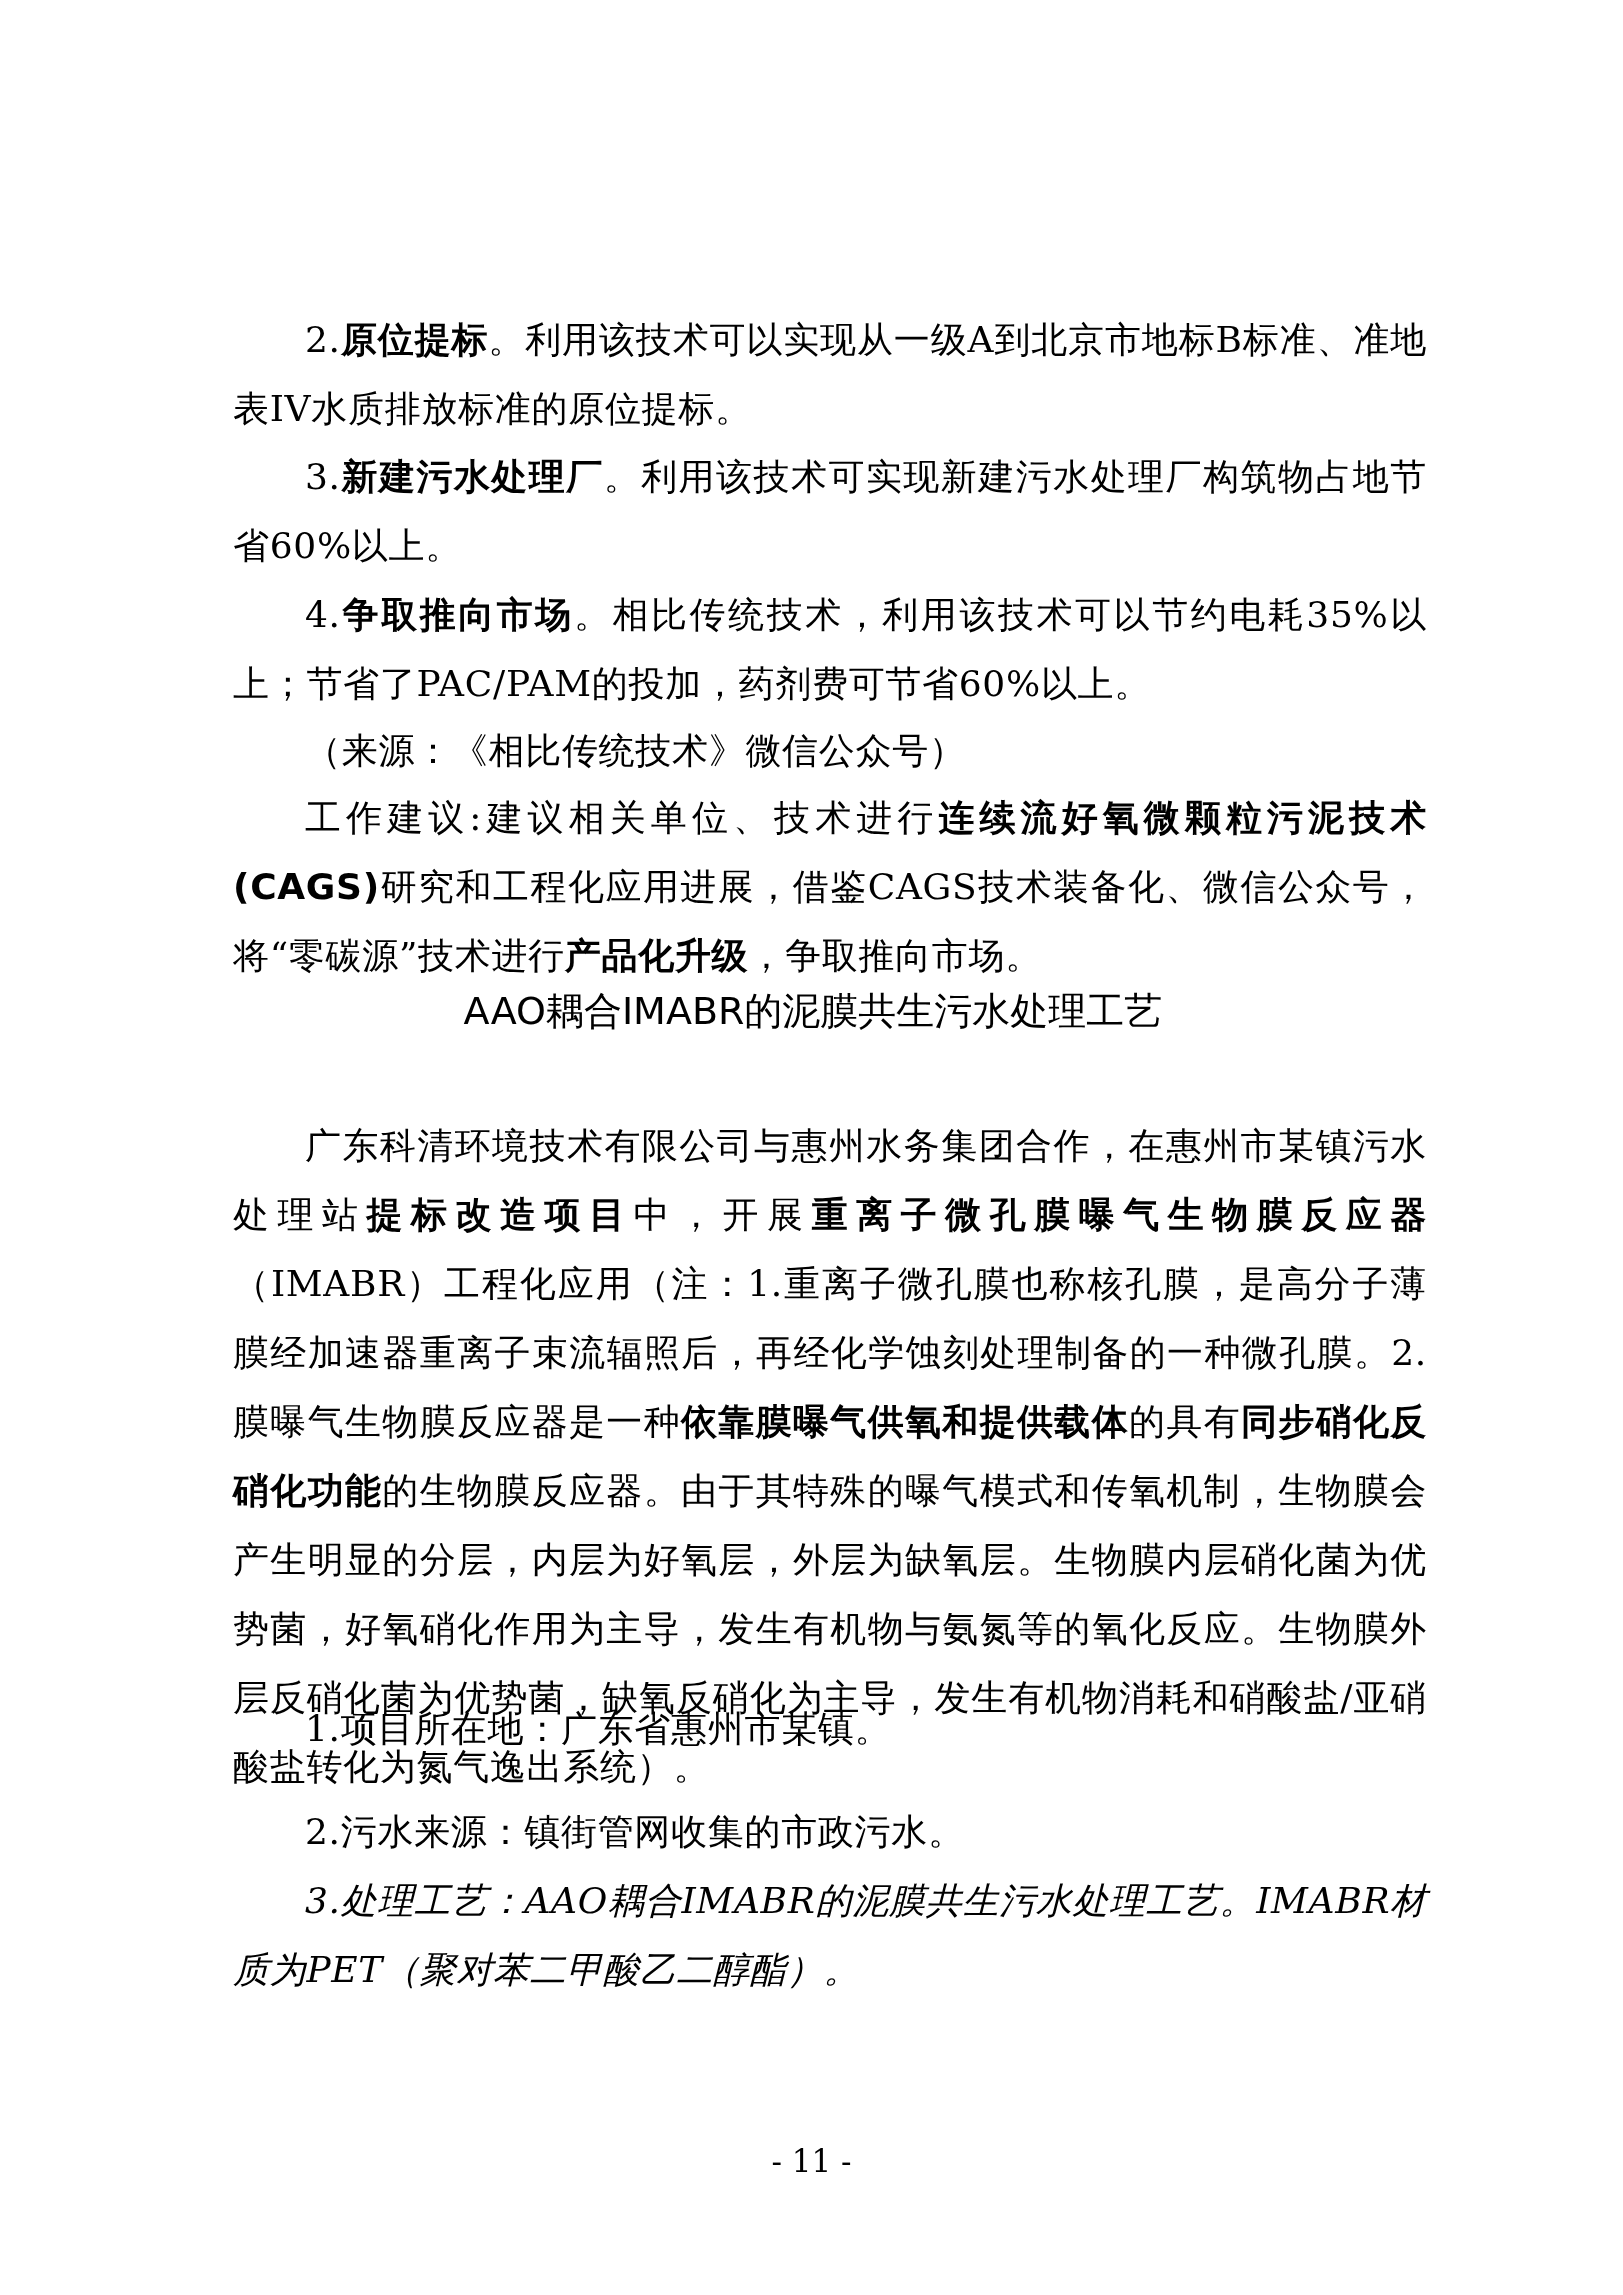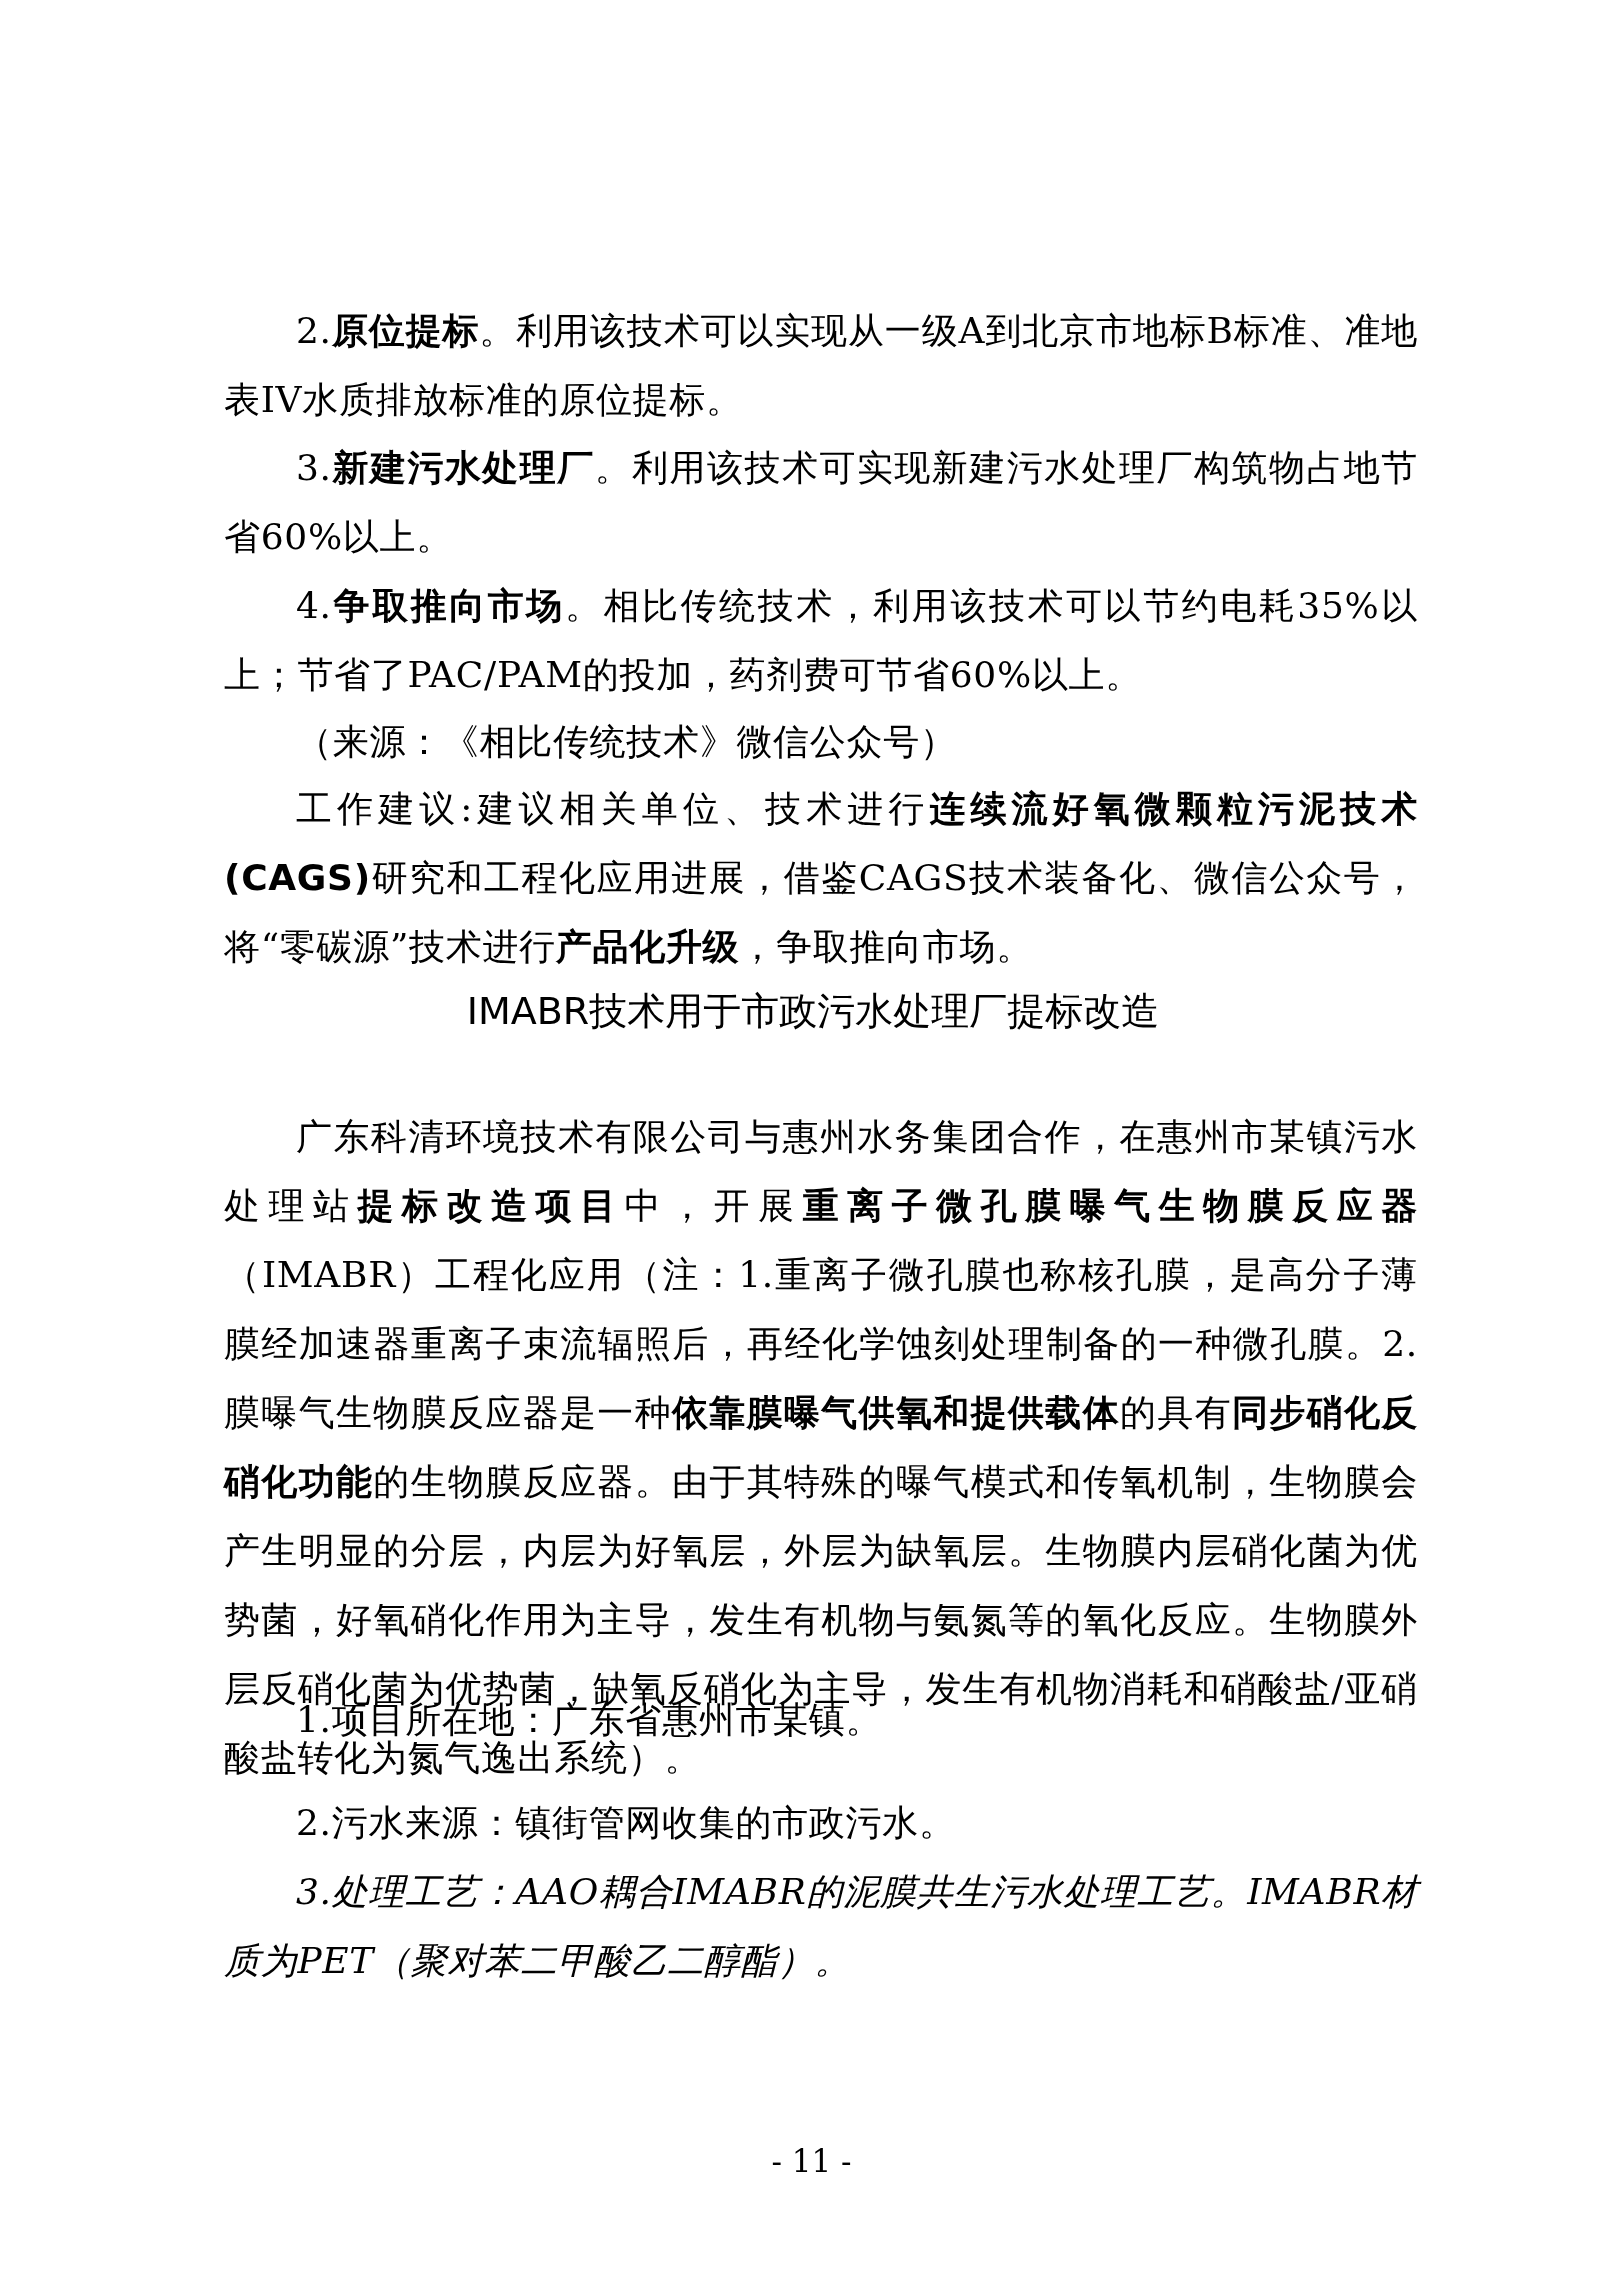--- a/index.html
+++ b/index.html
@@ -10,21 +10,21 @@
     font-family: "DejaVu Serif", "Liberation Serif", serif;
   }
   .col {
     position: absolute; left: 216px; width: 1194px;
   }
   .p {
     position: absolute; left: 0; width: 1194px;
     font-size: 36px; line-height: 69px;
     text-align: justify; text-align-last: left;
     letter-spacing: 0.7px;
-    margin: 8px;
+    margin: 17px;
   }
   .indent { text-indent: 72px; }
   .b { font-weight: bold; font-family: "DejaVu Sans", "Liberation Sans", sans-serif; }
   .title {
     position: absolute; left: 0; width: 1194px; text-align: center;
     font-family: "DejaVu Sans", "Liberation Sans", sans-serif;
     font-size: 38px; line-height: 52px; font-weight: normal;
   }
   .footer {
     position: absolute; left: 0; width: 1623px; top: 2108px; text-align: center;
@@ -41,21 +41,21 @@
     <p class="p indent" style="top:288px;"><span>2.</span><span class="b">原位提标</span><span>。利用该技术可以实现从一级A到北京市地标B标准、准地表IV水质排放标准的原位提标。</span></p>
 
     <p class="p indent" style="top:425px;"><span>3.</span><span class="b">新建污水处理厂</span><span>。利用该技术可实现新建污水处理厂构筑物占地节省60%以上。</span></p>
 
     <p class="p indent" style="top:563px;"><span>4.</span><span class="b">争取推向市场</span><span>。相比传统技术，利用该技术可以节约电耗35%以上；节省了PAC/PAM的投加，药剂费可节省60%以上。</span></p>
 
     <p class="p indent" style="top:699px;">（来源：《相比传统技术》微信公众号）</p>
 
     <p class="p indent" style="top:766px;"><span>工作建议:建议相关单位、技术进行</span><span class="b">连续流好氧微颗粒污泥技术(CAGS)</span><span>研究和工程化应用进展，借鉴CAGS技术装备化、微信公众号，将“零碳源”技术进行</span><span class="b">产品化升级</span><span>，争取推向市场。</span></p>
 
-    <div class="title" style="top:985px;">IMABR技术用于市政污水处理厂提标改造</div>
+    <div class="title" style="top:985px;">AAO耦合IMABR的泥膜共生污水处理工艺</div>
 
     <p class="p indent" style="top:1094px;"><span>广东科清环境技术有限公司与惠州水务集团合作，在惠州市某镇污水处理站</span><span class="b">提标改造项目</span><span>中，开展</span><span class="b">重离子微孔膜曝气生物膜反应器</span><span>（IMABR）工程化应用（注：1.重离子微孔膜也称核孔膜，是高分子薄膜经加速器重离子束流辐照后，再经化学蚀刻处理制备的一种微孔膜。2.膜曝气生物膜反应器是一种</span><span class="b">依靠膜曝气供氧和提供载体</span><span>的具有</span><span class="b">同步硝化反硝化功能</span><span>的生物膜反应器。由于其特殊的曝气模式和传氧机制，生物膜会产生明显的分层，内层为好氧层，外层为缺氧层。生物膜内层硝化菌为优势菌，好氧硝化作用为主导，发生有机物与氨氮等的氧化反应。生物膜外层反硝化菌为优势菌，缺氧反硝化为主导，发生有机物消耗和硝酸盐/亚硝酸盐转化为氮气逸出系统）。</span></p>
 
     <p class="p indent" style="top:1677px;">1.项目所在地：广东省惠州市某镇。</p>
     <p class="p indent" style="top:1780px;">2.污水来源：镇街管网收集的市政污水。</p>
     <p class="p indent" style="top:1849px;font-style:italic;">3.处理工艺：AAO耦合IMABR的泥膜共生污水处理工艺。IMABR材质为PET（聚对苯二甲酸乙二醇酯）。</p>
 
   </div>
 
   <div class="footer">- 11 -</div>

